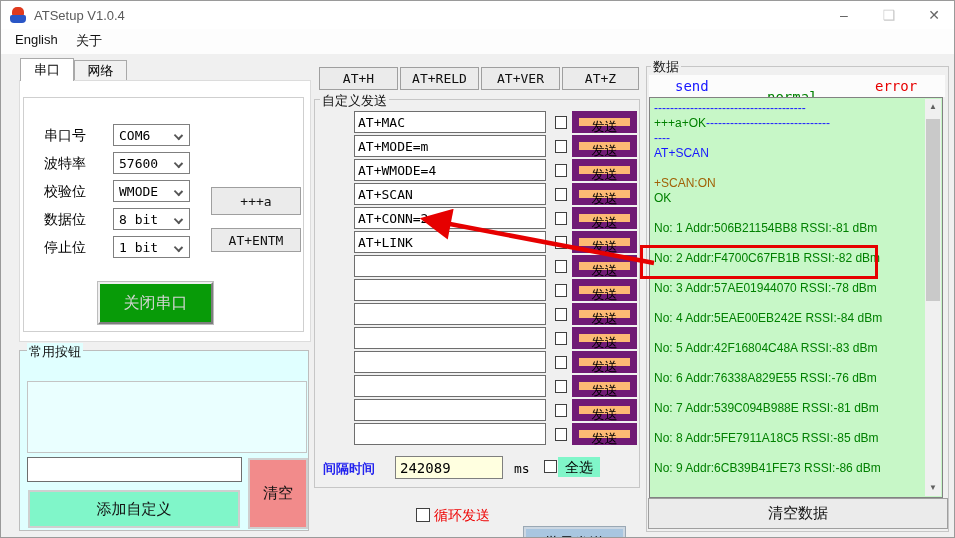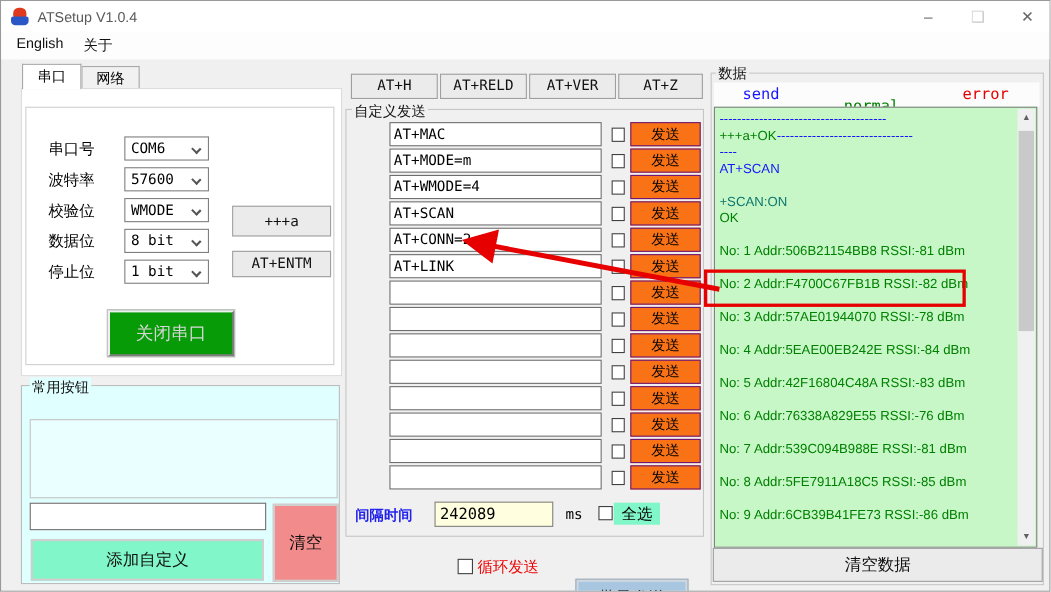--- a/index.html
+++ b/index.html
@@ -50,21 +50,21 @@
               display:flex; align-items:center; justify-content:center; }
   .coral-btn { background:#f28b8b; border:2px solid #cfcfcf; font-size:15px; color:#111;
                display:flex; align-items:center; justify-content:center; }
 
   
   .cmd-rows { left:320px; top:110px; width:316px;padding-left:33px; }
   .cmd-row { display:flex; align-items:center; height:22px; margin-bottom:2px; }
   .cmd-input { width:215px; height:22px; background:#fff; border:1px solid #6e6e6e;
                font-family:"DejaVu Sans Mono", monospace; font-size:13px; padding:0 3px; }
   .cmd-row .checkbox { margin-left:9px; }
-  .send-btn { margin-left:5px; width:71px; height:22px; background:#f97316; border:1px solid #701a75;
+  .send-btn { margin-left:5px; width:71px; height:22px; background:#fdba74; border:7px solid #701a75;
               font-family:Liberation Mono, monospace; font-size:13px; }
   .interval-label { color:#2222ee; font-weight:bold; font-size:13px; }
   .interval-input { background:#ffffe0; border:1px solid #7f7f7f; font-family:"DejaVu Sans Mono", monospace;
                     font-size:14px; padding:0 4px; }
   .ms-label { font-family:"DejaVu Sans Mono", monospace; font-size:13px; }
   .select-all { background:#80f6c9; font-size:14px; text-align:center; line-height:20px; }
   .loop-label { color:#ee0000; font-size:14px; }
   .batch-btn { background:#a9c6e0; border:2px solid #ccd7e2; outline:1px solid #9aa8b4; font-size:15px;
                display:flex; align-items:center; justify-content:center; }
 
@@ -247,21 +247,21 @@
     <span class="abs legend-item" style="left: 226px; top: 3px; color: rgb(230, 0, 0);">error</span>
   </div>
 
   <div class="abs log-area" style="left:648px; top:96px; width:294px; height:401px;">
     <div class="log-content">
         <div class="log-line"><span style="color: rgb(22, 22, 255);">--------------------------------------</span></div>
         <div class="log-line"><span style="color: rgb(0, 128, 0);">+++a+OK</span><span style="color: rgb(22, 22, 255);">-------------------------------</span></div>
         <div class="log-line"><span style="color: rgb(22, 22, 255);">----</span></div>
         <div class="log-line"><span style="color: rgb(22, 22, 255);">AT+SCAN</span></div>
         <div class="log-line">&nbsp;</div>
-        <div class="log-line"><span style="color: #0f766e;">+SCAN:ON</span></div>
+        <div class="log-line"><span style="color: #a16207;">+SCAN:ON</span></div>
         <div class="log-line"><span style="color: rgb(0, 128, 0);">OK</span></div>
         <div class="log-line">&nbsp;</div>
         <div class="log-line"><span style="color: rgb(0, 128, 0);">No: 1 Addr:506B21154BB8 RSSI:-81 dBm</span></div>
         <div class="log-line">&nbsp;</div>
         <div class="log-line"><span style="color: rgb(0, 128, 0);">No: 2 Addr:F4700C67FB1B RSSI:-82 dBm</span></div>
         <div class="log-line">&nbsp;</div>
         <div class="log-line"><span style="color: rgb(0, 128, 0);">No: 3 Addr:57AE01944070 RSSI:-78 dBm</span></div>
         <div class="log-line">&nbsp;</div>
         <div class="log-line"><span style="color: rgb(0, 128, 0);">No: 4 Addr:5EAE00EB242E RSSI:-84 dBm</span></div>
         <div class="log-line">&nbsp;</div>

